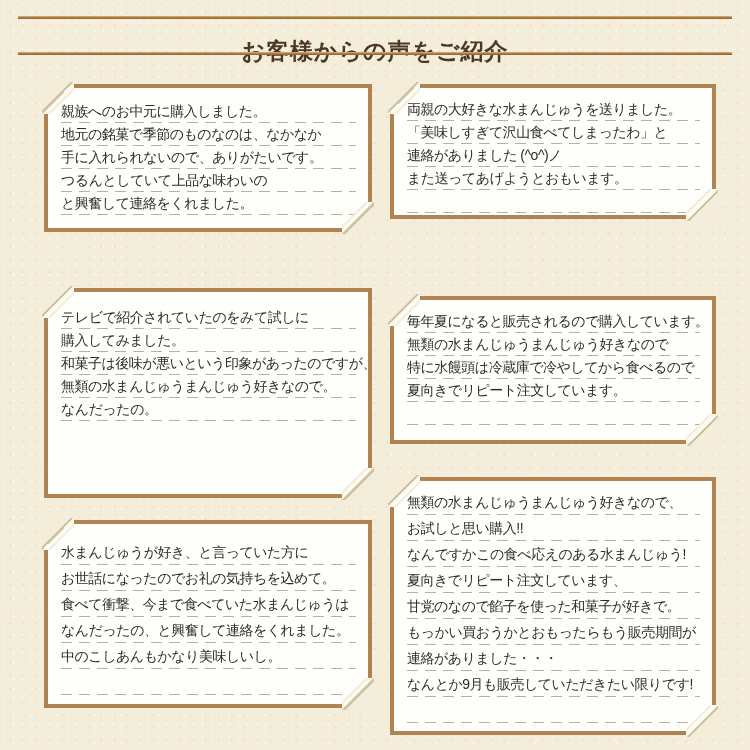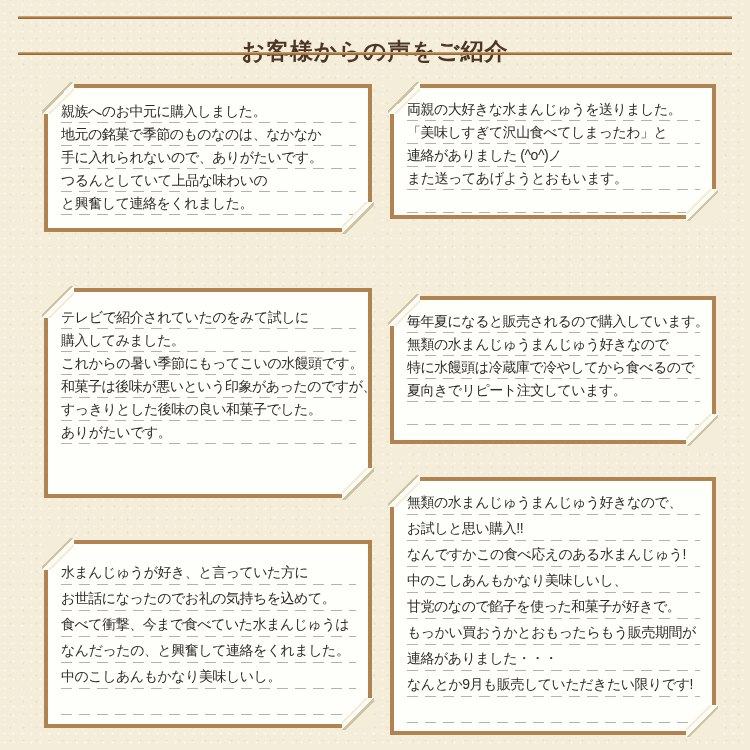--- a/index.html
+++ b/index.html
@@ -34,21 +34,21 @@
   .rh26 .line{height:26px;line-height:26px;}
 
   
   .card1{left:44px;top:84px;width:328px;height:148px;}
   .card2{left:390px;top:84px;width:326px;height:135px;}
   .card2 .card-lines{padding-top:10px;}
   .card3{left:44px;top:288px;width:328px;height:210px;}
   .card3 .card-lines{padding-top:14px;}
   .card4{left:390px;top:296px;width:326px;height:148px;}
   .card4 .card-lines{padding-top:10px;}
-  .card5{left:44px;top:540px;width:328px;height:188px;}
+  .card5{left:44px;top:520px;width:328px;height:188px;}
   .card5 .card-lines{padding-top:15px;}
   .card6{left:390px;top:477px;width:326px;height:258px;}
   .card6 .card-lines{padding-top:8px;}
 
   
   .fold{position:absolute;width:32px;height:32px;pointer-events:none;}
   .fold-tl{top:-6px;left:-6px;
     background:linear-gradient(135deg,#f4edda 0 44%,#cfc3a6 44% 50%,#fdfbf2 50% 58%,#f3eddc 58% 63%,rgba(255,255,255,0) 63%);}
   .fold-br{bottom:-6px;right:-6px;
     background:linear-gradient(315deg,#f4edda 0 44%,#cfc3a6 44% 50%,#fdfbf2 50% 58%,#f3eddc 58% 63%,rgba(255,255,255,0) 63%);}
@@ -85,24 +85,23 @@
         <div class="line"></div>
       </div>
   </div>
 
   <div class="card card3">
     <div class="fold fold-tl"></div>
     <div class="fold fold-br"></div>
     <div class="card-lines">
         <div class="line">テレビで紹介されていたのをみて試しに</div>
         <div class="line">購入してみました。</div>
-        <div class="line">これからの暑い季節にもってこいの水饅頭です。</div>
         <div class="line">和菓子は後味が悪いという印象があったのですが、</div>
-        <div class="line">すっきりとした後味の良い和菓子でした。</div>
-        <div class="line">ありがたいです。</div>
+        <div class="line">無類の水まんじゅうまんじゅう好きなので。</div>
+        <div class="line">なんだったの。</div>
       </div>
   </div>
 
   <div class="card card4">
     <div class="fold fold-tl"></div>
     <div class="fold fold-br"></div>
     <div class="card-lines">
         <div class="line">毎年夏になると販売されるので購入しています。</div>
         <div class="line">無類の水まんじゅうまんじゅう好きなので</div>
         <div class="line">特に水饅頭は冷蔵庫で冷やしてから食べるので</div>
@@ -124,21 +123,21 @@
       </div>
   </div>
 
   <div class="card card6 rh26">
     <div class="fold fold-tl"></div>
     <div class="fold fold-br"></div>
     <div class="card-lines">
         <div class="line">無類の水まんじゅうまんじゅう好きなので、</div>
         <div class="line">お試しと思い購入!!</div>
         <div class="line">なんですかこの食べ応えのある水まんじゅう!</div>
-        <div class="line">中のこしあんもかなり美味しいし、</div>
+        <div class="line">夏向きでリピート注文しています、</div>
         <div class="line">甘党のなので餡子を使った和菓子が好きで。</div>
         <div class="line">もっかい買おうかとおもったらもう販売期間が</div>
         <div class="line">連絡がありました・・・</div>
         <div class="line">なんとか9月も販売していただきたい限りです!</div>
         <div class="line"></div>
       </div>
   </div>
 
 </div>
 

